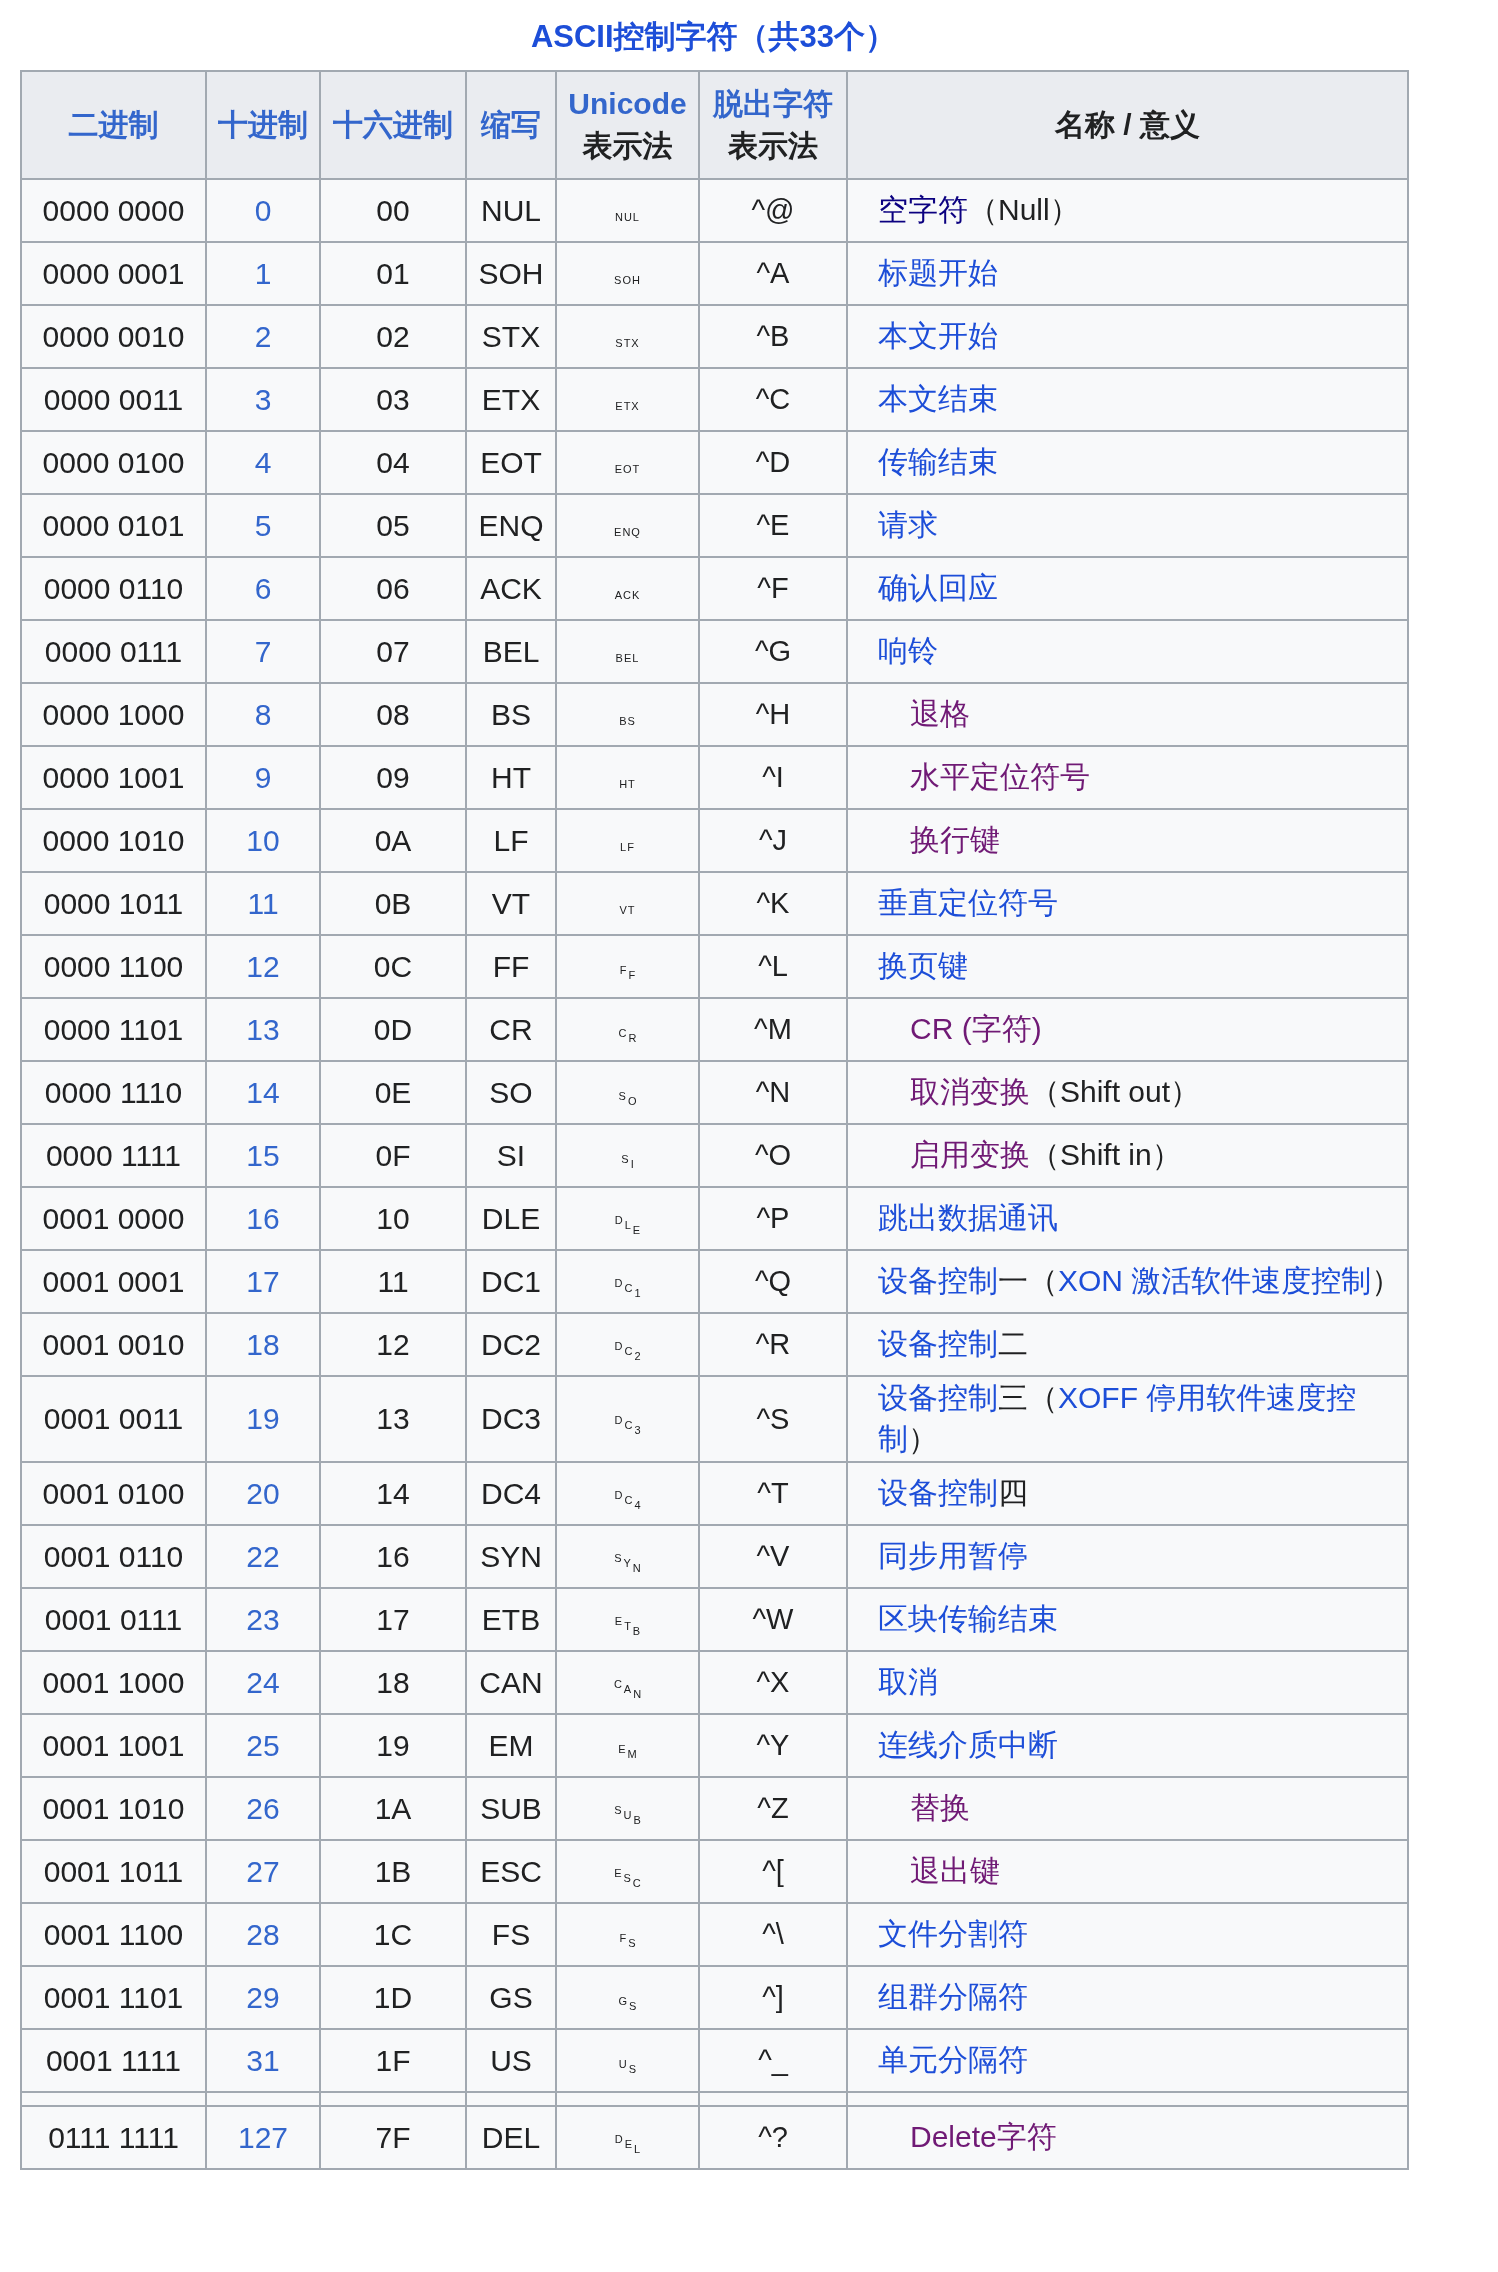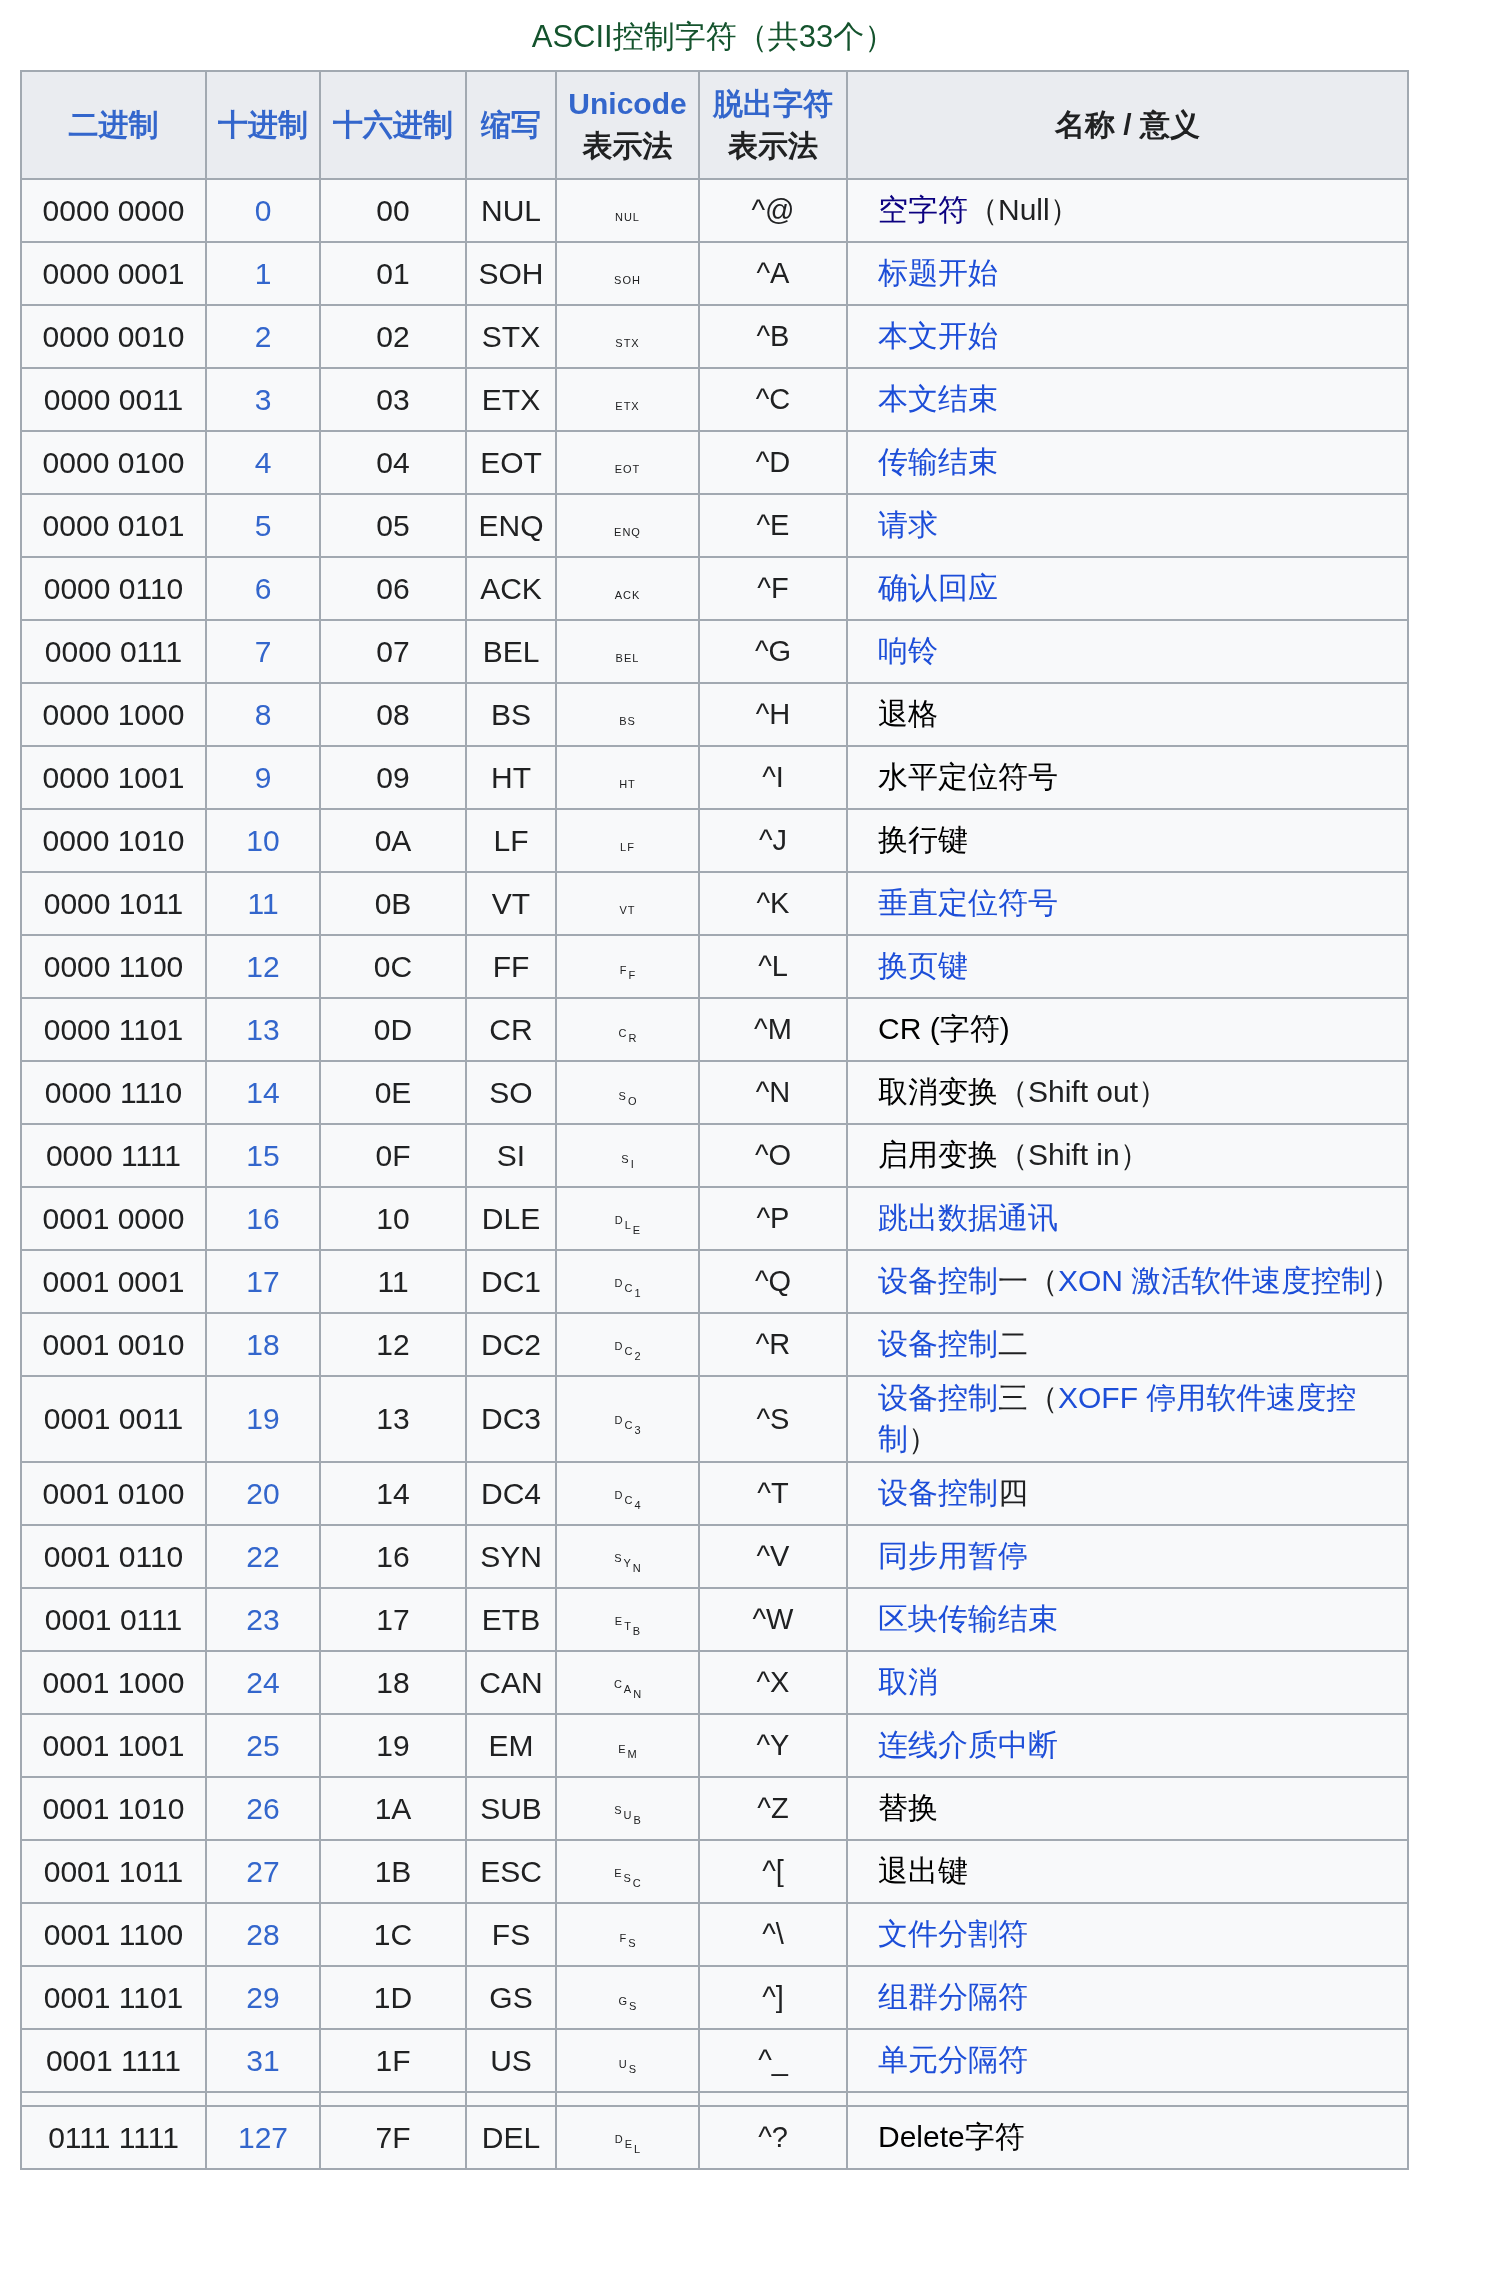--- a/index.html
+++ b/index.html
@@ -1,31 +1,31 @@
 <!DOCTYPE html>
 <html><head>
 <meta charset="utf-8">
 <style>
   html,body{margin:0;padding:0;background:#ffffff;color:#202122;
     font-family:"Liberation Sans","DejaVu Sans",sans-serif;}
   .page{width:1498px;}
   .caption{width:1387px;margin:16px 0 12px 20px;text-align:center;
-    font-size:31px;font-weight:normal;color:#14532d;}
+    font-size:31px;font-weight:bold;color:#1d4ed8;}
   table.ascii{border-collapse:collapse;table-layout:fixed;width:1387px;
     margin-left:20px;}
   th,td{border:2px solid #a2a9b1;overflow:hidden;}
   th{background:#eaecf0;font-size:30px;font-weight:bold;height:104px;
     text-align:center;vertical-align:middle;line-height:1.4;color:#202122;}
   td{background:#f8f9fa;font-size:30px;height:59px;text-align:center;
     vertical-align:middle;color:#202122;}
   td.c-name{text-align:left;padding-left:30px;}
   tr.sep td{height:10px;}
   .hlink{color:#3366cc;font-weight:bold;cursor:pointer;}
   .dec-link{color:#3366cc;cursor:pointer;}
-  .lnk{color:#000000;cursor:pointer;}
+  .lnk{color:#701a75;cursor:pointer;margin-left:32px;}
   .red{color:#1d4ed8;cursor:pointer;}
   .visited{color:#0b0080;cursor:pointer;}
   .plain{color:#202122;}
   .c-esc{font-size:29px;}
   .u-h{font-size:11px;letter-spacing:1px;color:#202122;}
   .u-d span{position:relative;display:inline-block;font-size:11px;
     margin:0 1px;color:#202122;}
 </style>
 </head>
 <body>

